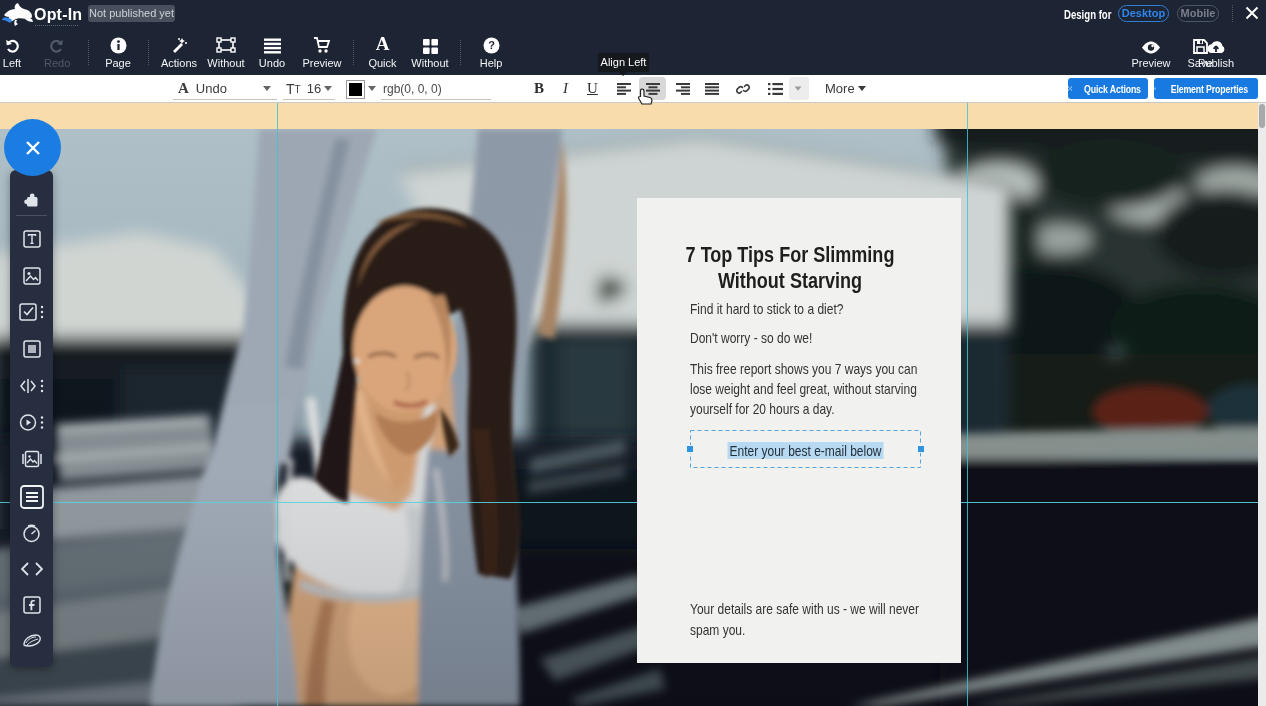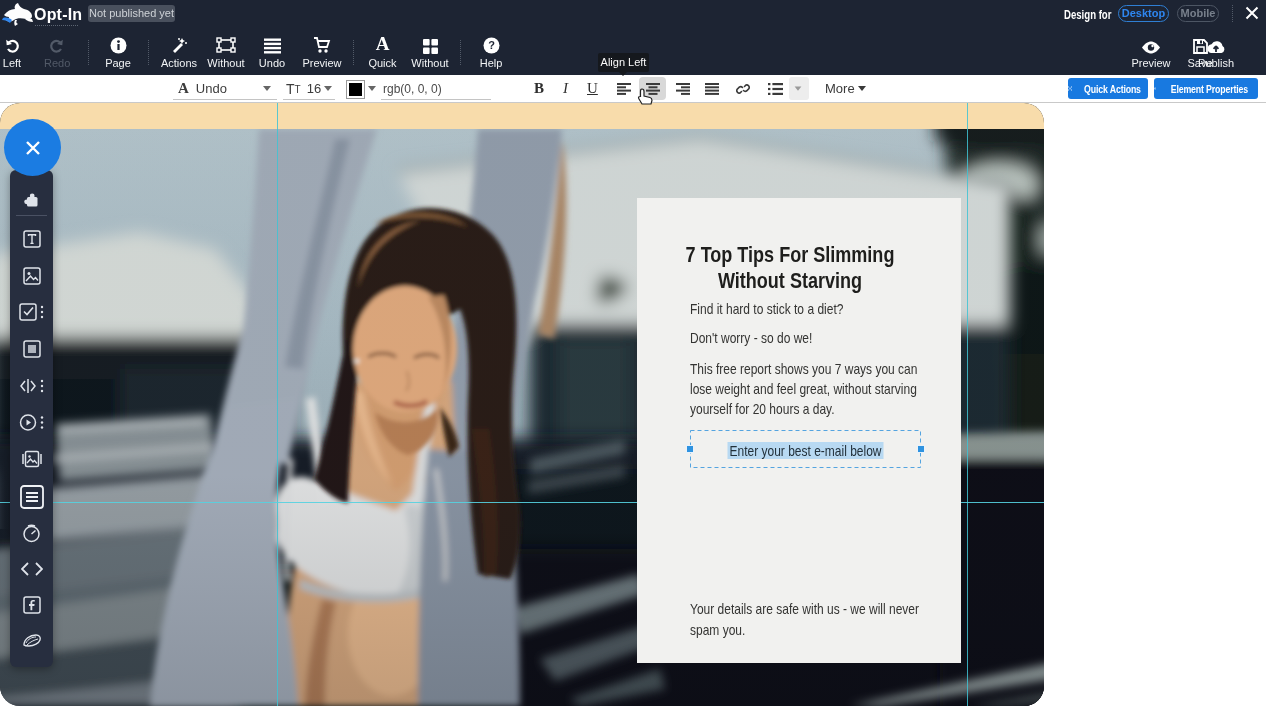--- a/index.html
+++ b/index.html
@@ -34,21 +34,21 @@
 .caret { display:inline-block; width:0; height:0; border-left:4px solid transparent;
   border-right:4px solid transparent; border-top:5px solid #666; }
 .alico { width:14px; height:12px; }
 #alcbox { position:absolute; left:639px; top:2px; width:27px; height:23px; background:#d8d8d8; border-radius:4px; }
 #carbox { position:absolute; left:789px; top:2px; width:20px; height:23px; background:#ededed; border-radius:3px; }
 .bluebtn { position:absolute; top:3px; height:21px; background:#1879e0; border-radius:3px; color:#fff;
   font-size:11px; font-weight:bold; display:flex; align-items:center; justify-content:center; gap:5px; white-space:nowrap; }
 .bluebtn span { display:inline-block; transform:scaleX(.8); transform-origin:center; letter-spacing:-0.2px; }
 
 
-#canvas { position:absolute; left:0; top:103px; width:1044px; height:603px; overflow:hidden; background:#0e151c;border-radius:20px; }
+#canvas { position:absolute; left:0; top:103px; width:1266px; height:603px; overflow:hidden; background:#0e151c; }
 #peach { position:absolute; left:0; top:0; width:1266px; height:26px; background:#f8dcab; }
 #photo { position:absolute; left:0; top:26px; }
 .guide-v { position:absolute; top:0; height:603px; width:1px; background:#3fc3d4; opacity:.85; }
 .guide-h { position:absolute; left:0; top:399px; width:1258px; height:1px; background:#55d2e0; opacity:.9; }
 
 
 #sbar { position:absolute; left:1258px; top:0; width:8px; height:603px; background:#ebebeb; }
 #sthumb { position:absolute; left:1px; top:1px; width:6px; height:24px; background:#a9a9a9; border-radius:3px; }
 
 

